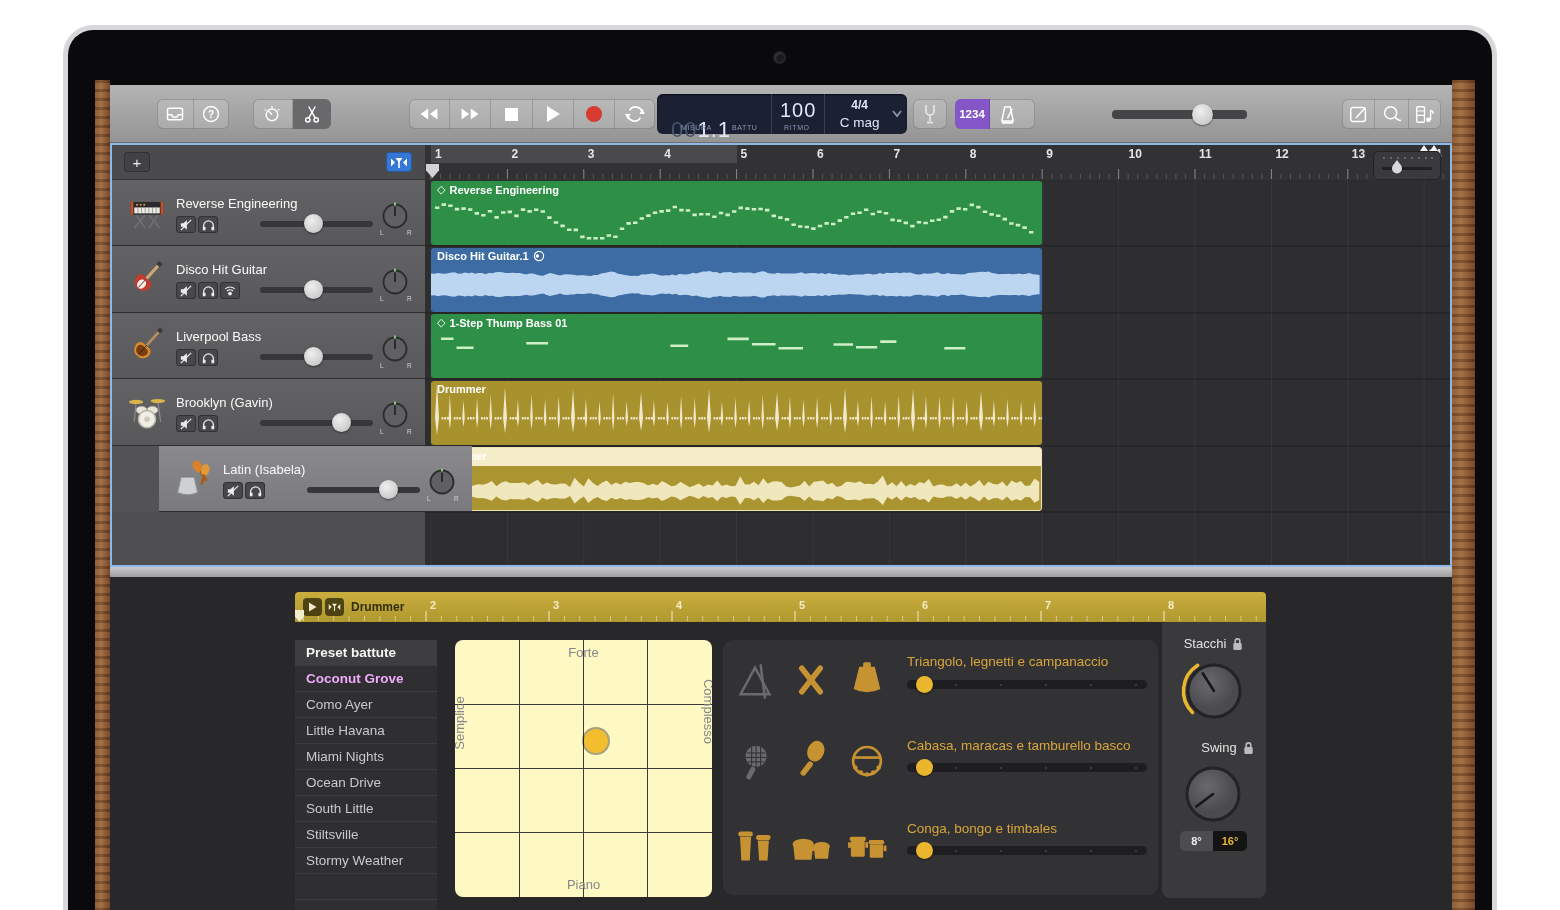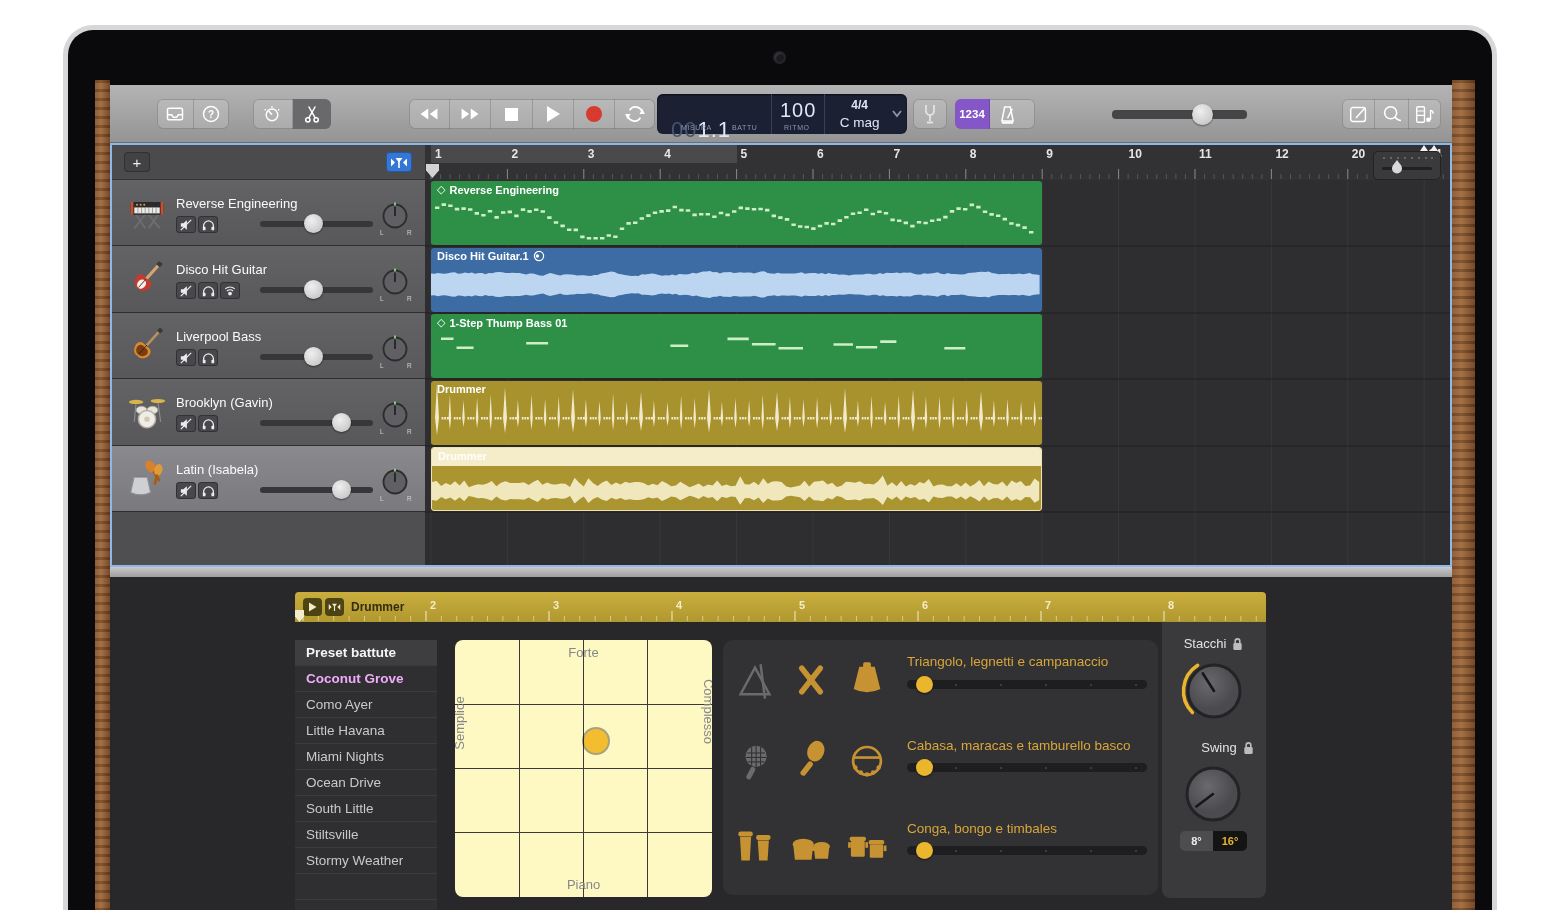--- a/index.html
+++ b/index.html
@@ -37,21 +37,21 @@
           box-shadow:0 1px 2px rgba(0,0,0,.45);}
   
   .mainring{left:110px;top:143px;width:1342px;height:424px;border:2px solid #8fb8e8;box-sizing:border-box;
             pointer-events:none;z-index:40;}
   .hdrcol{left:112px;top:145px;width:313px;height:420px;background:#535356;}
   .hdrbar{left:112px;top:145px;width:313px;height:35px;background:#4b4b4e;border-bottom:1px solid #333336;box-sizing:border-box;}
   .minibtn{border-radius:4px;background:#424245;box-shadow:inset 0 0 0 1px rgba(0,0,0,.25);
            display:flex;align-items:center;justify-content:center;color:#ececee;}
   .trow{left:112px;width:313px;background:linear-gradient(180deg,#636366,#58585b);
         border-bottom:1px solid #2e2e30;box-sizing:border-box;}
-  .trow.selected{background:linear-gradient(180deg,#8a8a8e,#7a7a7e);}
+  .trow.selected{background:linear-gradient(180deg,#8a8a8e,#7a7a7e);margin-left:47px;}
   .tname{position:absolute;left:64px;top:16px;font-size:13px;font-weight:500;color:#fafafa;}
   .tctl{position:absolute;top:36px;width:20px;height:17px;border-radius:3.5px;background:#48484c;
         box-shadow:inset 0 0 0 1px rgba(0,0,0,.3);display:flex;align-items:center;justify-content:center;}
   .vtrack{position:absolute;left:148px;top:41px;width:113px;height:6px;background:#37373a;border-radius:3px;}
   .vthumb{position:absolute;top:-7px;width:19px;height:19px;}
   .panwrap{position:absolute;left:268px;top:20px;width:32px;height:34px;}
   .panlr{position:absolute;top:29px;font-size:6.5px;color:#d2d2d4;}
   
   .rulerbar{left:425px;top:145px;width:1025px;height:35px;background:#323235;overflow:hidden;}
   .rnum{position:absolute;top:2px;font-size:12px;font-weight:600;color:#e6e6e8;}
@@ -266,21 +266,21 @@
         <div class="rnum" style="left: 162.8px;">3</div>
         <div class="rnum" style="left: 239.2px;">4</div>
         <div class="rnum" style="left: 315.6px;">5</div>
         <div class="rnum" style="left: 392px;">6</div>
         <div class="rnum" style="left: 468.4px;">7</div>
         <div class="rnum" style="left: 544.8px;">8</div>
         <div class="rnum" style="left: 621.2px;">9</div>
         <div class="rnum" style="left: 697.6px; margin-left: 6px;">10</div>
         <div class="rnum" style="left: 774px;">11</div>
         <div class="rnum" style="left: 850.4px;">12</div>
-        <div class="rnum" style="left: 926.8px;">20</div>
+        <div class="rnum" style="left: 926.8px;">13</div>
         <div class="rnum" style="left: 1003.2px;">14</div>
       </div>
     <svg id="ruler-ticks" class="abs" style="left:0;top:17px;" width="1025" height="18">
         <line x1="6" y1="17" x2="6" y2="7" stroke="#8a8a8d" stroke-width="1"></line>
         <line x1="15.55" y1="17" x2="15.55" y2="12" stroke="#57575a" stroke-width="1"></line>
         <line x1="25.1" y1="17" x2="25.1" y2="12" stroke="#57575a" stroke-width="1"></line>
         <line x1="34.650000000000006" y1="17" x2="34.650000000000006" y2="12" stroke="#57575a" stroke-width="1"></line>
         <line x1="44.2" y1="17" x2="44.2" y2="12" stroke="#57575a" stroke-width="1"></line>
         <line x1="53.75" y1="17" x2="53.75" y2="12" stroke="#57575a" stroke-width="1"></line>
         <line x1="63.300000000000004" y1="17" x2="63.300000000000004" y2="12" stroke="#57575a" stroke-width="1"></line>

